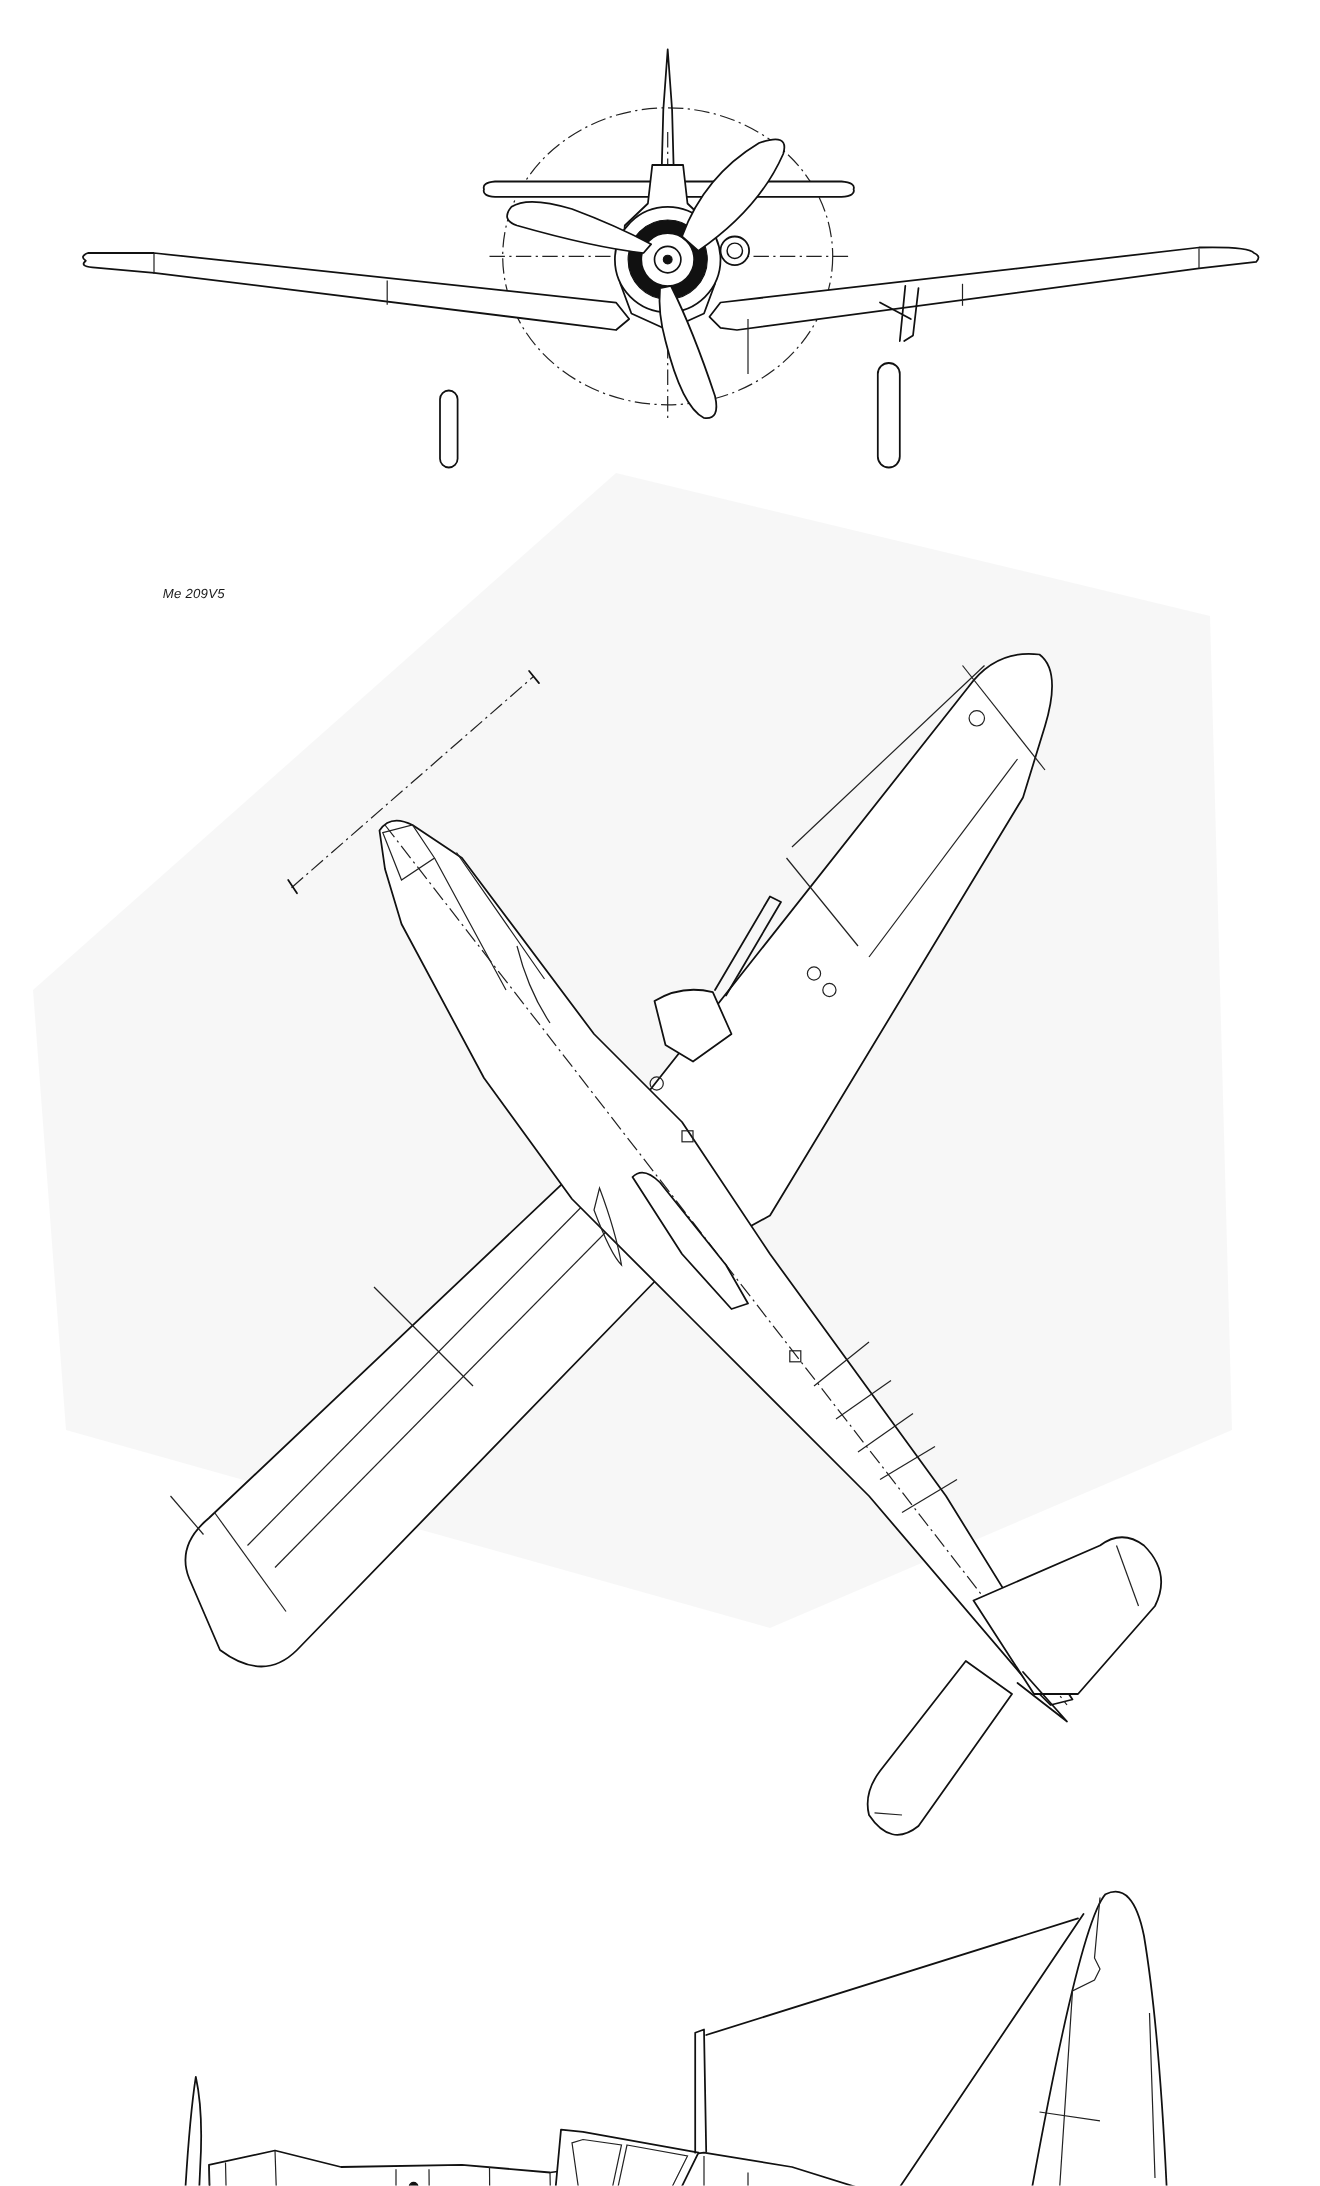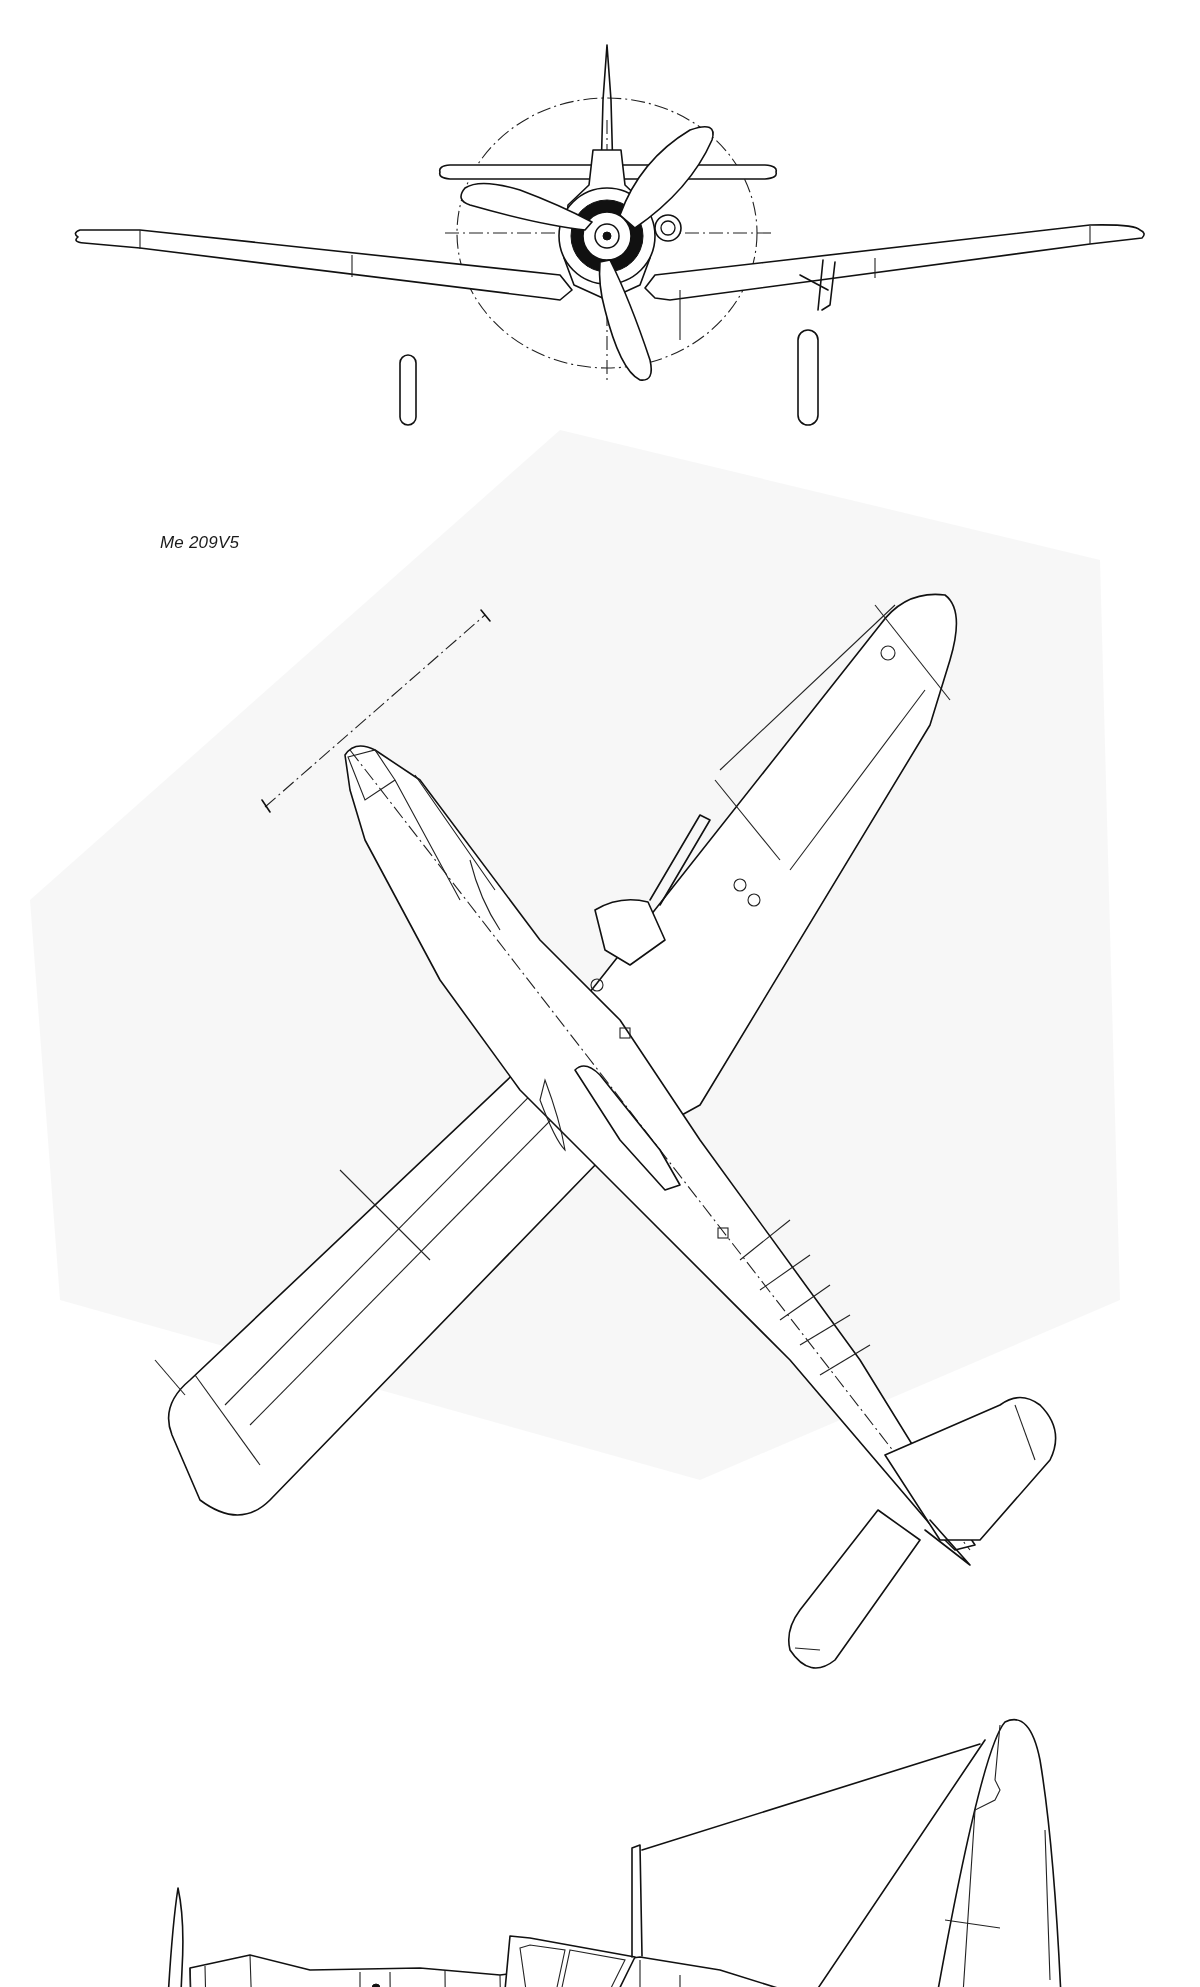--- a/index.html
+++ b/index.html
@@ -1,22 +1,22 @@
 <!DOCTYPE html>
 <html><head>
 <meta charset="utf-8">
 <style>
   html, body { margin: 0; padding: 0; background: #ffffff; }
   body { width: 1200px; height: 1987px; position: relative; overflow: hidden; }
   .sheet { position: absolute; left: 0; top: 0; width: 1200px; height: 1987px; background: #ffffff; }
   svg.view { position: absolute; left: 0; top: 0; }
   .caption {
-    position: absolute; left: 160px; top: 533px;
+    position: absolute; left: 148px; top: 533px;
     font-family: "Liberation Sans", sans-serif; font-style: italic;
-    font-size: 17px; color: #1a1a1a; letter-spacing: 0.2px;
+    font-size: 12px; color: #1a1a1a; letter-spacing: 0.2px;
   }
   .ln { fill: none; stroke: #111; stroke-width: 1.6; stroke-linejoin: round; stroke-linecap: round; }
   .lt { fill: none; stroke: #222; stroke-width: 1.1; }
   .dash { fill: none; stroke: #222; stroke-width: 1.1; stroke-dasharray: 14 4 2 4; }
   .fillw { fill: #fff; stroke: #111; stroke-width: 1.6; stroke-linejoin: round; }
   .fillk { fill: #111; stroke: #111; }
 </style>
 </head>
 <body>
 

